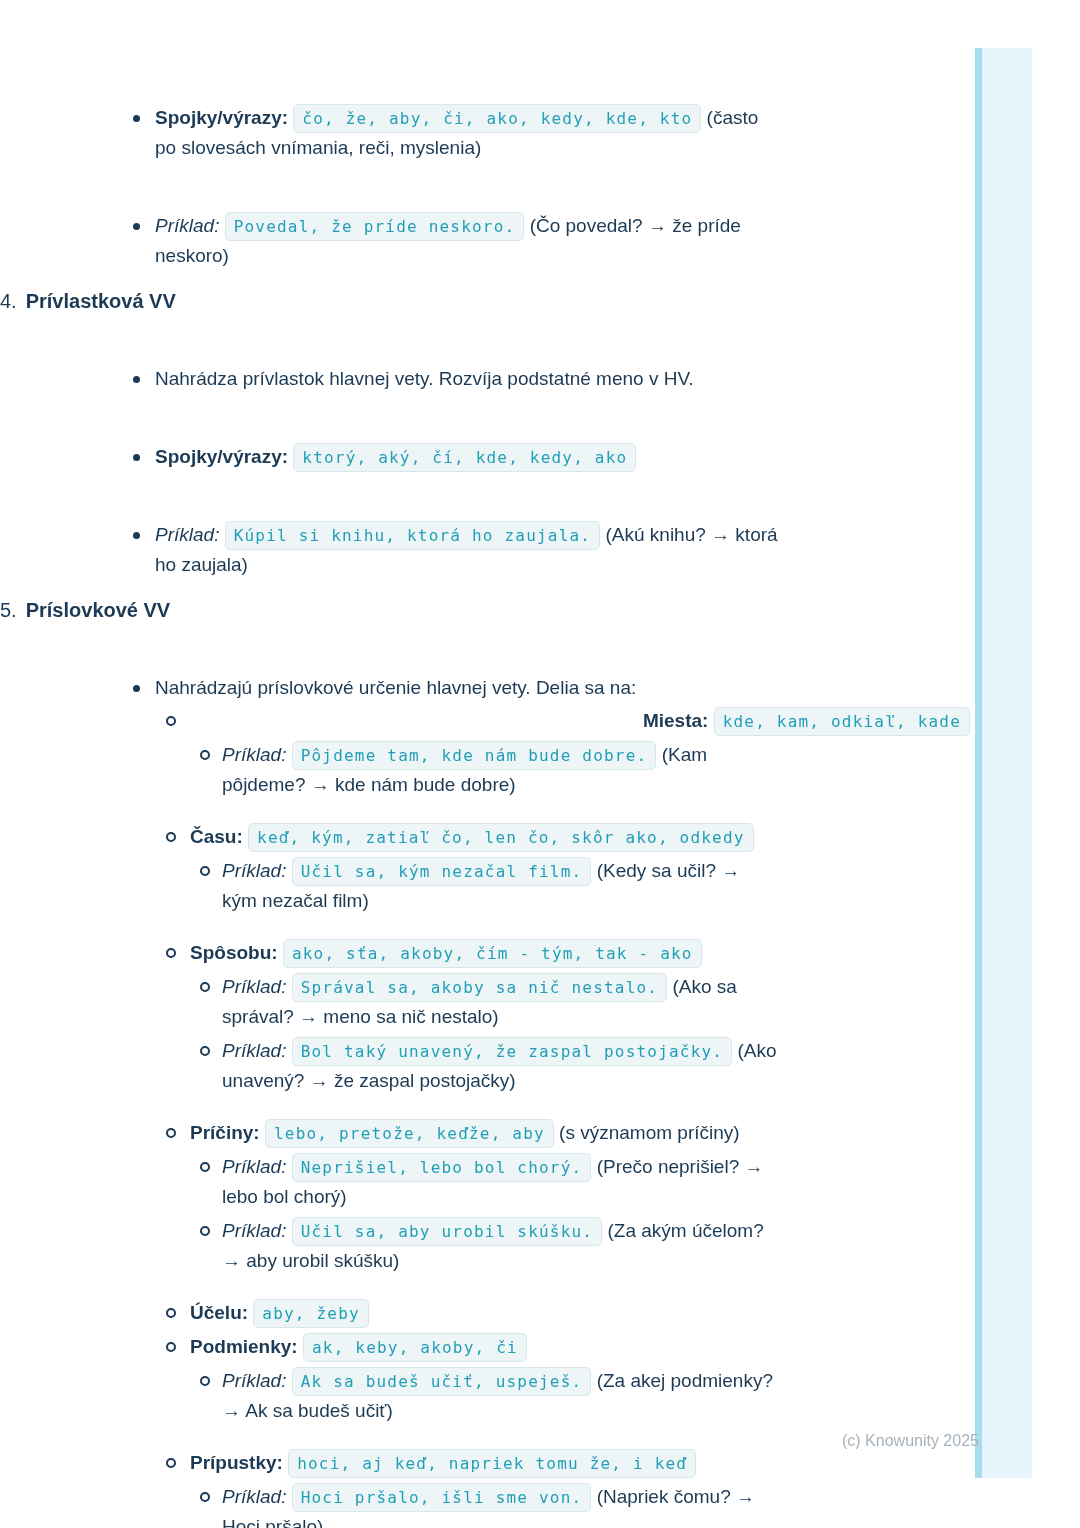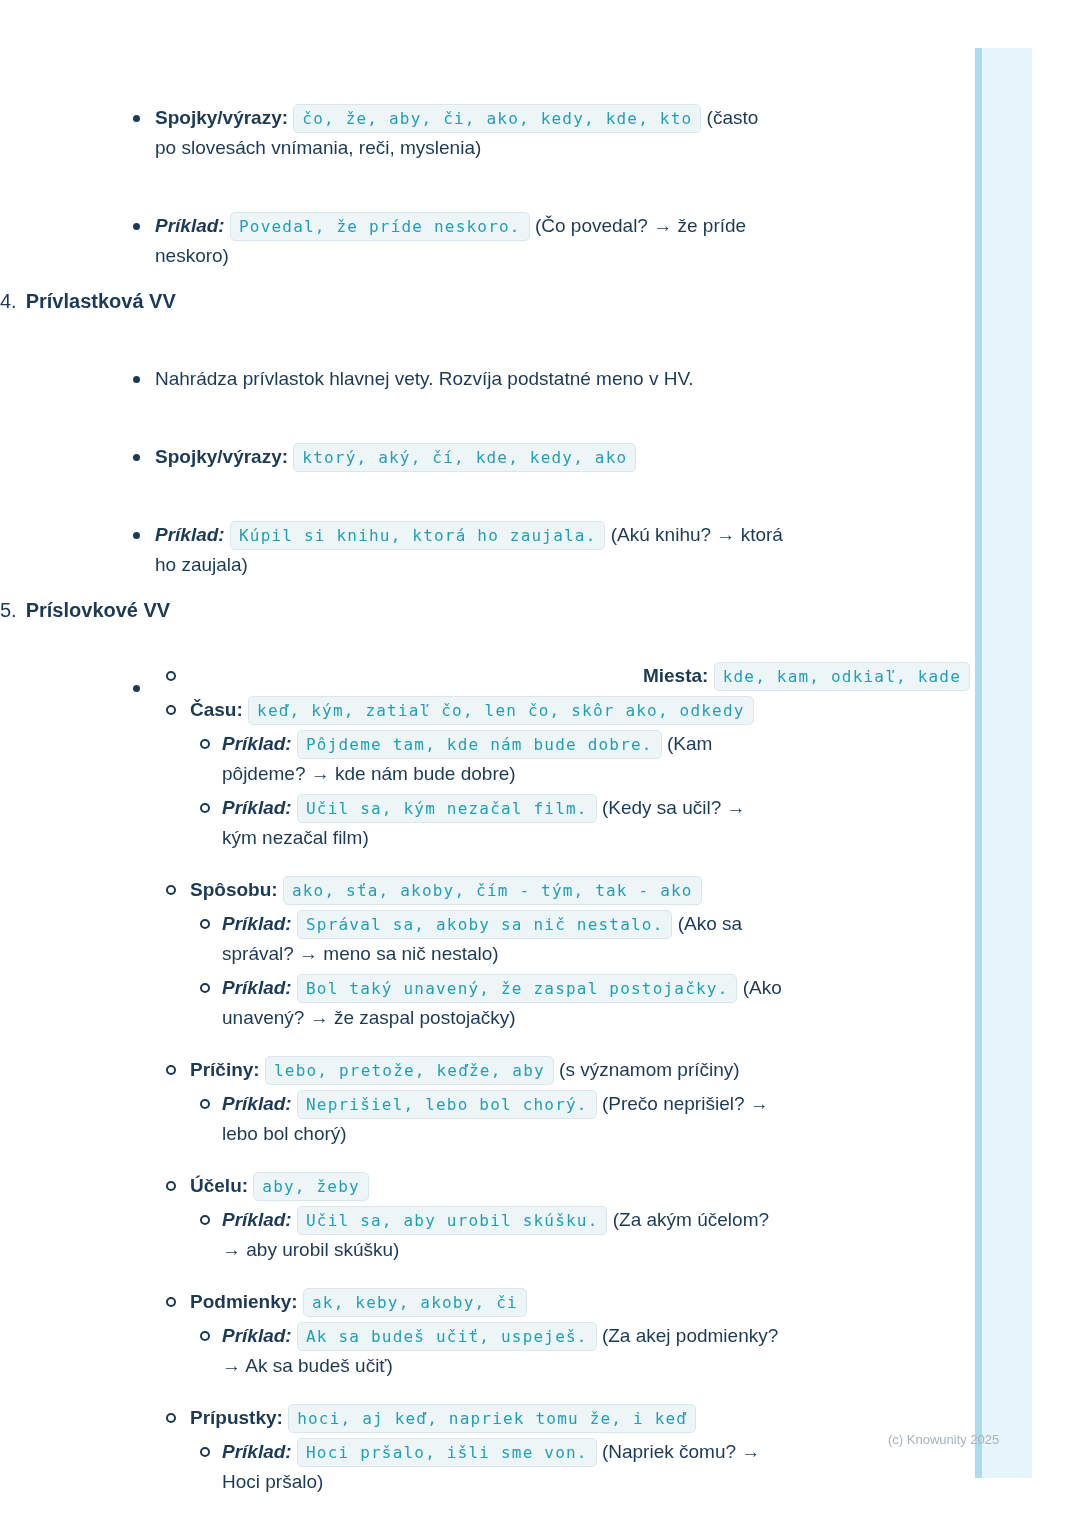--- a/index.html
+++ b/index.html
@@ -37,21 +37,21 @@
     left:133px;top:12px;width:7px;height:7px;border-radius:50%;
     background:var(--text_navy);
   }
   .cat > .marker, .ex > .marker{
     top:10px;width:6px;height:6px;border:2px solid var(--text_navy);
     border-radius:50%;background:transparent;
   }
   .cat > .marker{left:166px;}
   .ex > .marker{left:200px;}
   .seg-b{font-weight:700;}
-  .seg-i{font-style:italic;font-weight:bold;}
+  .seg-i{font-style:italic;}
   .seg-n{font-weight:400;margin-right:9px;}
   .num .seg-b{font-size:20px;}
   .seg-c{
     font-family:"DejaVu Sans Mono","Liberation Mono",monospace;
     font-size:16px;letter-spacing:1.2px;line-height:21px;
     color:var(--code_teal);
     background:var(--tag_bg);
     border:1px solid var(--tag_border);
     border-radius:5px;
     padding:3px 8px;
@@ -61,50 +61,50 @@
   }
   .stripe-panel{
     position:absolute;left:982px;top:48px;width:50px;height:1430px;
     background:var(--stripe_panel);z-index:0;
   }
   .stripe-line{
     position:absolute;left:975px;top:48px;width:7px;height:1430px;
     background:var(--stripe_line);z-index:0;
   }
   .footer{
-    position:absolute;left:888px;top:1432px;z-index:2;
-    font-size:13px;color:var(--footer_gray);
+    position:absolute;left:842px;top:1432px;z-index:2;
+    font-size:16px;color:var(--footer_gray);
     white-space:nowrap;
   }
 </style>
 </head>
 <body>
 
 <div class="stripe-line"></div>
 <div class="stripe-panel"></div>
 
 <div id="content" class="content">
     <div class="line b2"><span class="marker"></span><span class="seg-b">Spojky/výrazy: </span><span class="seg-c">čo, že, aby, či, ako, kedy, kde, kto</span><span class="seg-p"> (často</span><br><span class="seg-p">po slovesách vnímania, reči, myslenia)</span></div>
     <div class="line b2"><span class="marker"></span><span class="seg-i">Príklad: </span><span class="seg-c">Povedal, že príde neskoro.</span><span class="seg-p"> (Čo povedal? → že príde</span><br><span class="seg-p">neskoro)</span></div>
     <div class="line num"><span class="seg-n">4.</span><span class="seg-b">Prívlastková VV</span></div>
     <div class="line b2"><span class="marker"></span><span class="seg-p">Nahrádza prívlastok hlavnej vety. Rozvíja podstatné meno v HV.</span></div>
     <div class="line b2"><span class="marker"></span><span class="seg-b">Spojky/výrazy: </span><span class="seg-c">ktorý, aký, čí, kde, kedy, ako</span></div>
     <div class="line b2"><span class="marker"></span><span class="seg-i">Príklad: </span><span class="seg-c">Kúpil si knihu, ktorá ho zaujala.</span><span class="seg-p"> (Akú knihu? → ktorá</span><br><span class="seg-p">ho zaujala)</span></div>
     <div class="line num"><span class="seg-n">5.</span><span class="seg-b">Príslovkové VV</span></div>
-    <div class="line b2"><span class="marker"></span></div>
+    <div class="line b2"><span class="marker"></span><span class="seg-p">Nahrádzajú príslovkové určenie hlavnej vety. Delia sa na:</span></div>
     <div class="line cat"><span class="marker"></span><span class="seg-b">Miesta: </span><span class="seg-c">kde, kam, odkiaľ, kade</span></div>
+    <div class="line ex"><span class="marker"></span><span class="seg-i">Príklad: </span><span class="seg-c">Pôjdeme tam, kde nám bude dobre.</span><span class="seg-p"> (Kam</span><br><span class="seg-p">pôjdeme? → kde nám bude dobre)</span></div>
     <div class="line cat"><span class="marker"></span><span class="seg-b">Času: </span><span class="seg-c">keď, kým, zatiaľ čo, len čo, skôr ako, odkedy</span></div>
-    <div class="line ex"><span class="marker"></span><span class="seg-i">Príklad: </span><span class="seg-c">Pôjdeme tam, kde nám bude dobre.</span><span class="seg-p"> (Kam</span><br><span class="seg-p">pôjdeme? → kde nám bude dobre)</span></div>
     <div class="line ex"><span class="marker"></span><span class="seg-i">Príklad: </span><span class="seg-c">Učil sa, kým nezačal film.</span><span class="seg-p"> (Kedy sa učil? →</span><br><span class="seg-p">kým nezačal film)</span></div>
     <div class="line cat"><span class="marker"></span><span class="seg-b">Spôsobu: </span><span class="seg-c">ako, sťa, akoby, čím - tým, tak - ako</span></div>
     <div class="line ex"><span class="marker"></span><span class="seg-i">Príklad: </span><span class="seg-c">Správal sa, akoby sa nič nestalo.</span><span class="seg-p"> (Ako sa</span><br><span class="seg-p">správal? → meno sa nič nestalo)</span></div>
     <div class="line ex"><span class="marker"></span><span class="seg-i">Príklad: </span><span class="seg-c">Bol taký unavený, že zaspal postojačky.</span><span class="seg-p"> (Ako</span><br><span class="seg-p">unavený? → že zaspal postojačky)</span></div>
     <div class="line cat"><span class="marker"></span><span class="seg-b">Príčiny: </span><span class="seg-c">lebo, pretože, keďže, aby</span><span class="seg-p"> (s významom príčiny)</span></div>
     <div class="line ex"><span class="marker"></span><span class="seg-i">Príklad: </span><span class="seg-c">Neprišiel, lebo bol chorý.</span><span class="seg-p"> (Prečo neprišiel? →</span><br><span class="seg-p">lebo bol chorý)</span></div>
+    <div class="line ex"><span class="marker"></span><span class="seg-i">Príklad: </span><span class="seg-c">Učil sa, aby urobil skúšku.</span><span class="seg-p"> (Za akým účelom?</span><br><span class="seg-p">→ aby urobil skúšku)</span></div>
     <div class="line cat"><span class="marker"></span><span class="seg-b">Účelu: </span><span class="seg-c">aby, žeby</span></div>
-    <div class="line ex"><span class="marker"></span><span class="seg-i">Príklad: </span><span class="seg-c">Učil sa, aby urobil skúšku.</span><span class="seg-p"> (Za akým účelom?</span><br><span class="seg-p">→ aby urobil skúšku)</span></div>
     <div class="line cat"><span class="marker"></span><span class="seg-b">Podmienky: </span><span class="seg-c">ak, keby, akoby, či</span></div>
     <div class="line ex"><span class="marker"></span><span class="seg-i">Príklad: </span><span class="seg-c">Ak sa budeš učiť, uspeješ.</span><span class="seg-p"> (Za akej podmienky?</span><br><span class="seg-p">→ Ak sa budeš učiť)</span></div>
     <div class="line cat"><span class="marker"></span><span class="seg-b">Prípustky: </span><span class="seg-c">hoci, aj keď, napriek tomu že, i keď</span></div>
     <div class="line ex"><span class="marker"></span><span class="seg-i">Príklad: </span><span class="seg-c">Hoci pršalo, išli sme von.</span><span class="seg-p"> (Napriek čomu? →</span><br><span class="seg-p">Hoci pršalo)</span></div>
   </div>
 
 <div class="footer">(c) Knowunity 2025</div>
 
 </body></html>

